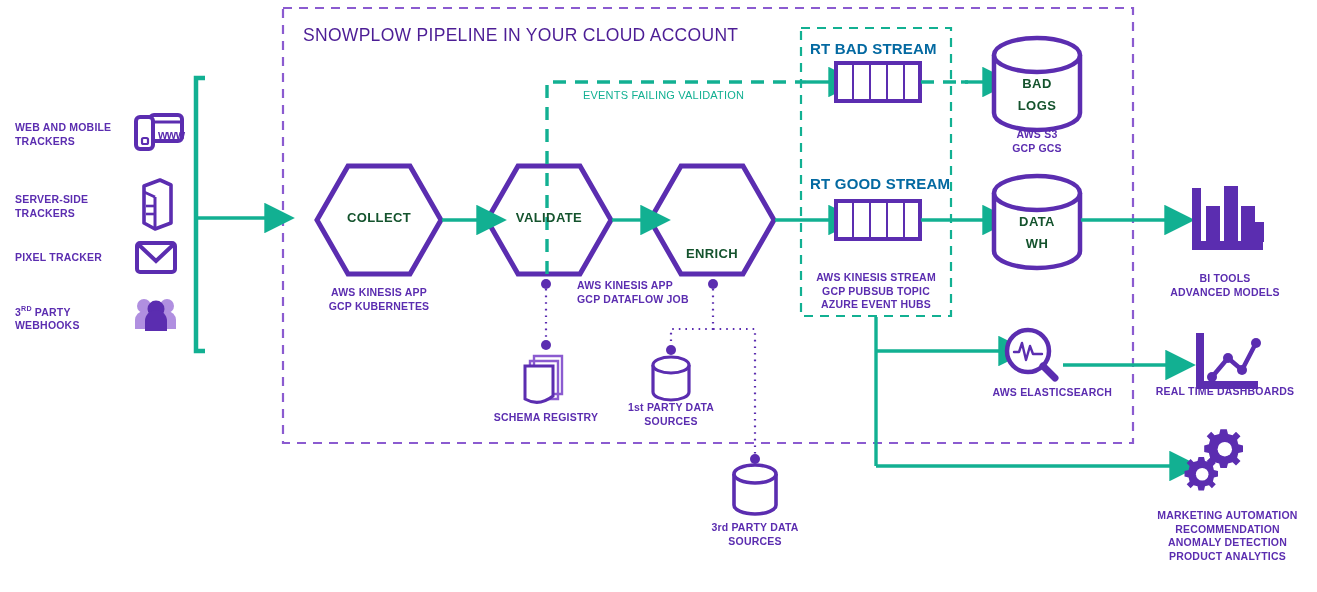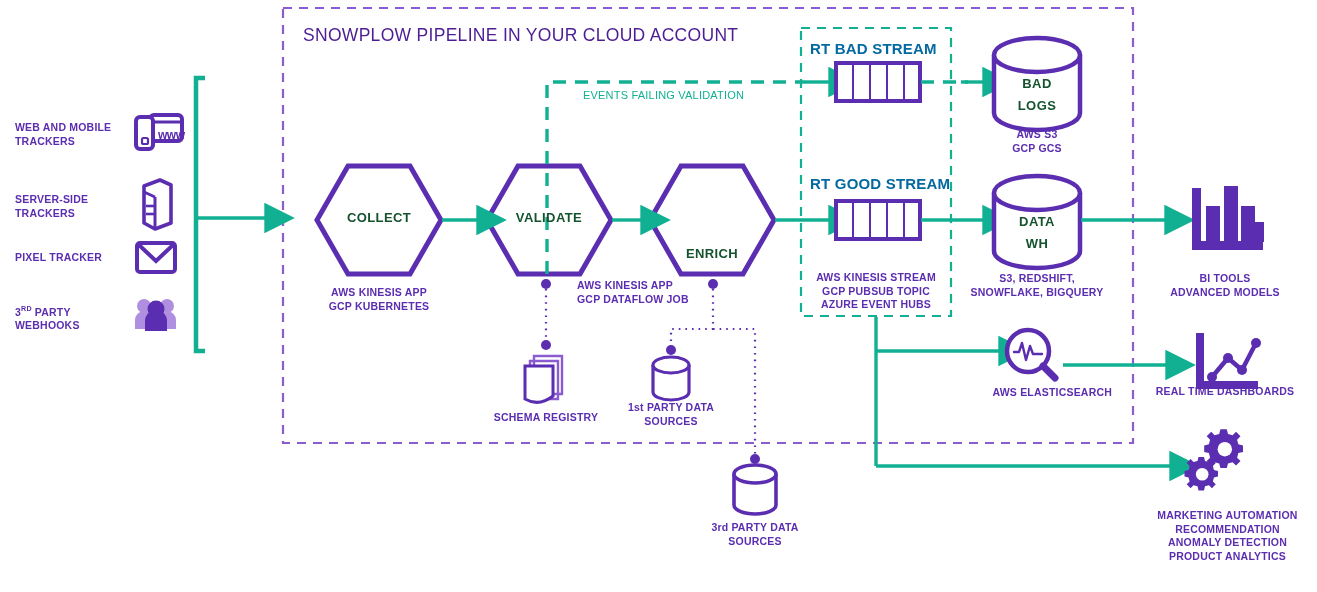--- a/index.html
+++ b/index.html
@@ -249,22 +249,20 @@
 GCP PUBSUB TOPIC
 AZURE EVENT HUBS</div>
 
   <div class="hexlabel" style="left:994px;top:73px;width:86px;line-height:22px;white-space:pre-line;">BAD
 LOGS</div>
   <div class="lbl center" style="left:970px;top:128px;width:134px;">AWS S3
 GCP GCS</div>
 
   <div class="hexlabel" style="left:994px;top:211px;width:86px;line-height:22px;white-space:pre-line;">DATA
 WH</div>
-  <div class="lbl center" style="left:958px;top:272px;width:158px;">S3, REDSHIFT,
-SNOWFLAKE, BIGQUERY</div>
 
   <div class="lbl center" style="left:482px;top:411px;width:128px;">SCHEMA REGISTRY</div>
   <div class="lbl center" style="left:612px;top:401px;width:118px;">1st PARTY DATA
 SOURCES</div>
   <div class="lbl center" style="left:696px;top:521px;width:118px;">3rd PARTY DATA
 SOURCES</div>
   <div class="lbl center" style="left:962px;top:386px;width:150px;text-align:right;">AWS ELASTICSEARCH</div>
 
   <div class="lbl center" style="left:1150px;top:272px;width:150px;">BI TOOLS
 ADVANCED MODELS</div>

